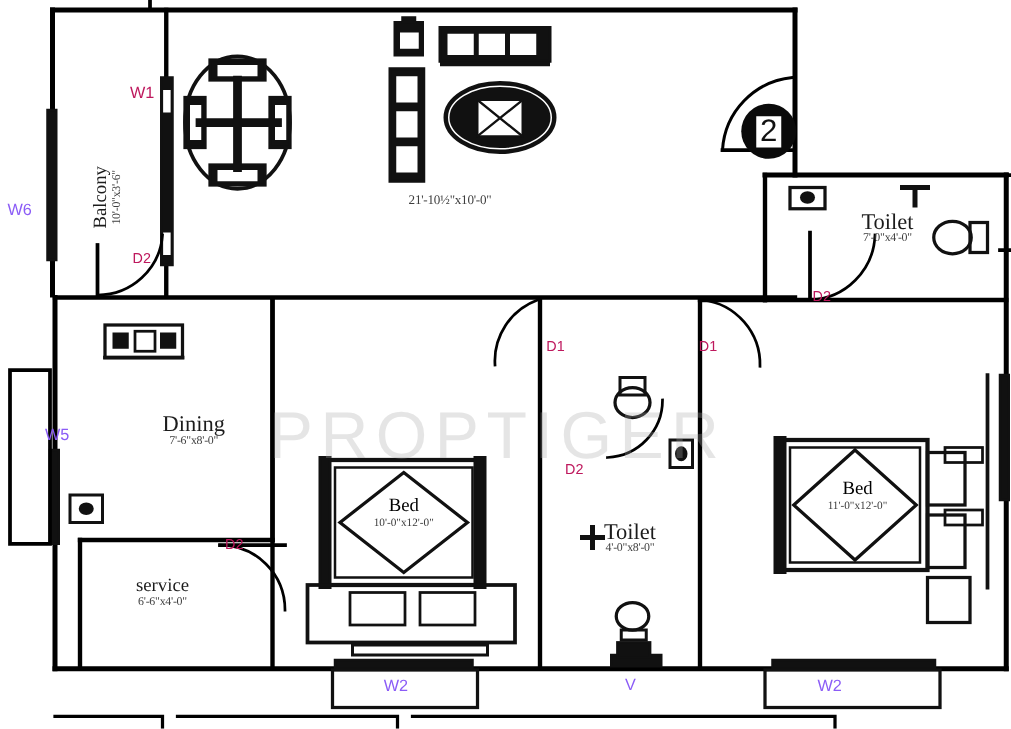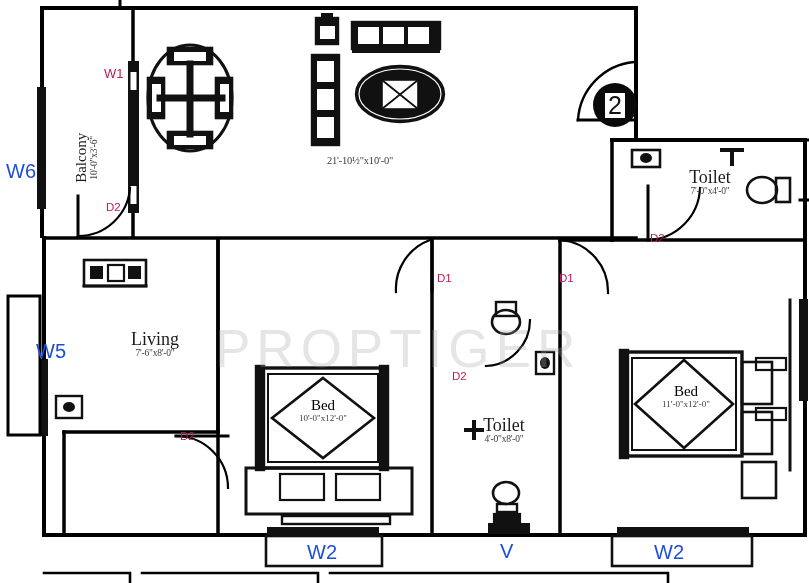--- a/index.html
+++ b/index.html
@@ -6,21 +6,21 @@
   html,body{margin:0;padding:0;background:#ffffff;}
   body{font-family:"Liberation Serif",serif;}
   #plan{position:relative;width:809px;height:583px;background:#fff;overflow:hidden;}
   svg{position:absolute;left:0;top:0;}
   .lbl{position:absolute;text-align:center;color:#2b2b2b;font-family:"Liberation Serif",serif;line-height:1.05;pointer-events:none;white-space:nowrap;}
   .rm-name{font-size:18px;color:#1c1c1c;}
   .rm-dim{font-size:9.5px;color:#3d3d3d;letter-spacing:-0.2px;}
   .bed-name{font-size:15px;color:#000000;}
   .bed-dim{font-size:9px;color:#3a3a3a;}
   .tag{position:absolute;font-family:"Liberation Sans",sans-serif;font-size:11.5px;color:#be185d;white-space:nowrap;}
-  .tag-lg{font-size:20px;color:#1d4ed8;font-family:"Liberation Sans",sans-serif;}
+  .tag-lg{font-size:13px;color:#8b5cf6;font-family:"Liberation Sans",sans-serif;}
   .vert{transform-origin:center center;}
   .wm{position:absolute;left:215px;top:318px;width:390px;font-family:"Liberation Sans",sans-serif;
       font-size:53px;letter-spacing:6px;color:rgba(170,170,170,0.30);font-weight:400;
       pointer-events:none;}
   .entry{position:absolute;width:44px;height:44px;border-radius:50%;background:#0a0a0a;
          color:#fff;font-family:"Liberation Sans",sans-serif;font-size:26px;
          display:flex;align-items:center;justify-content:center;}
   .entry span{background:#fff;color:#111;padding:0 3px;line-height:1;font-size:25px;}
 </style>
 </head>
@@ -247,24 +247,28 @@
   <div class="lbl vert" style="left:32px;top:145px;width:110px;transform:rotate(-90deg);">
     <div class="rm-name" style="font-size:15px;">Balcony</div>
     <div class="rm-dim">10'-0"x3'-6"</div>
   </div>
 
   <div class="lbl" style="left:272px;top:155px;width:176px;">
     <div class="rm-dim" style="font-size:10.5px;">21'-10½"x10'-0"</div>
   </div>
 
   <div class="lbl" style="left:95px;top:330px;width:120px;">
-    <div class="rm-name">Living</div>
+    <div class="rm-name">Dining</div>
     <div class="rm-dim">7'-6"x8'-0"</div>
   </div>
 
+  <div class="lbl" style="left:76px;top:462px;width:108px;">
+    <div class="rm-name" style="font-size:15px;">service</div>
+    <div class="rm-dim">6'-6"x4'-0"</div>
+  </div>
 
   <div class="lbl" style="left:656px;top:168px;width:108px;">
     <div class="rm-name">Toilet</div>
     <div class="rm-dim">7'-0"x4'-0"</div>
   </div>
 
   <div class="lbl" style="left:452px;top:416px;width:104px;">
     <div class="rm-name">Toilet</div>
     <div class="rm-dim">4'-0"x8'-0"</div>
   </div>

